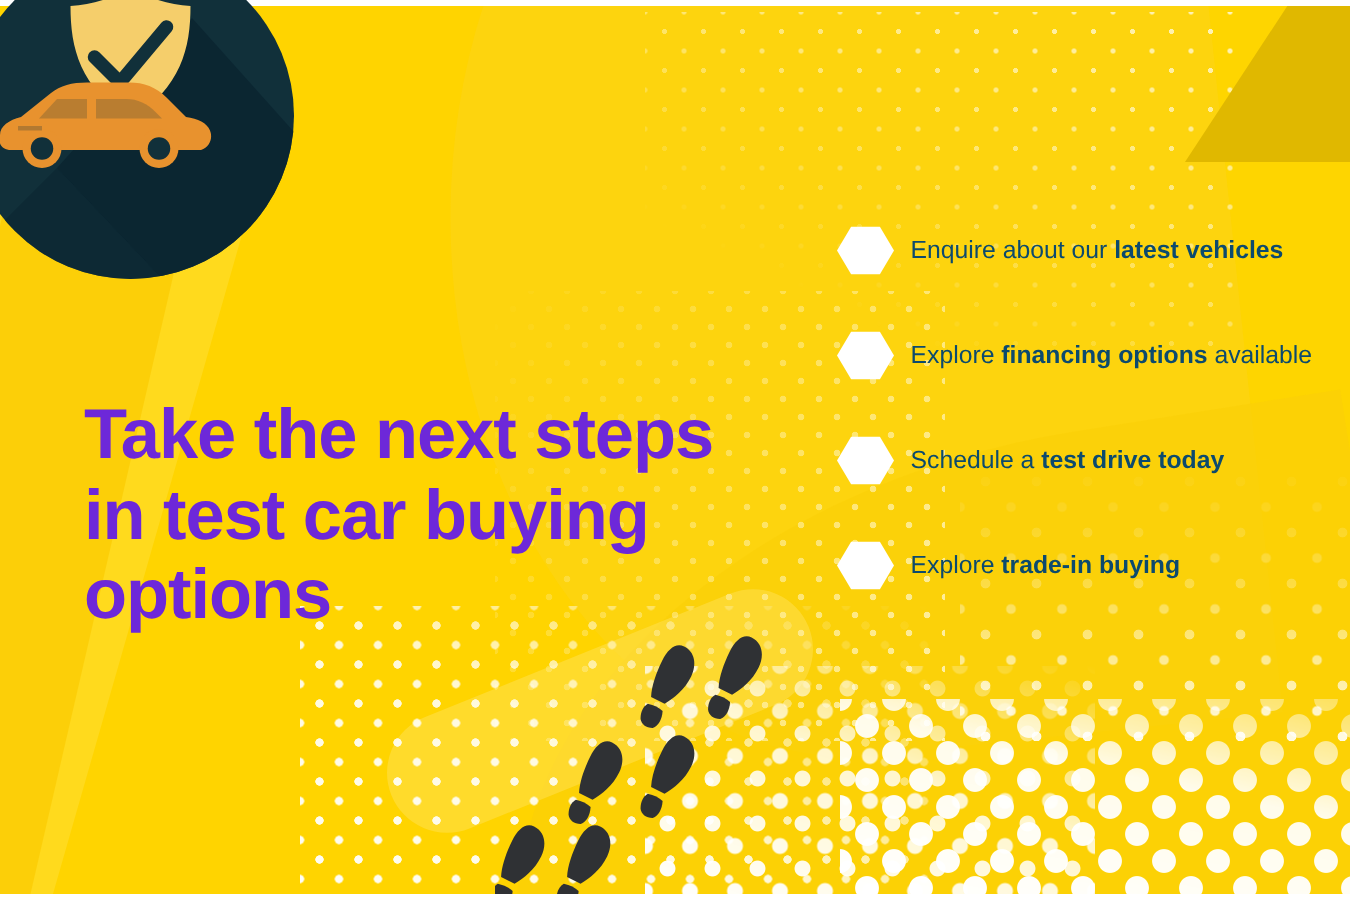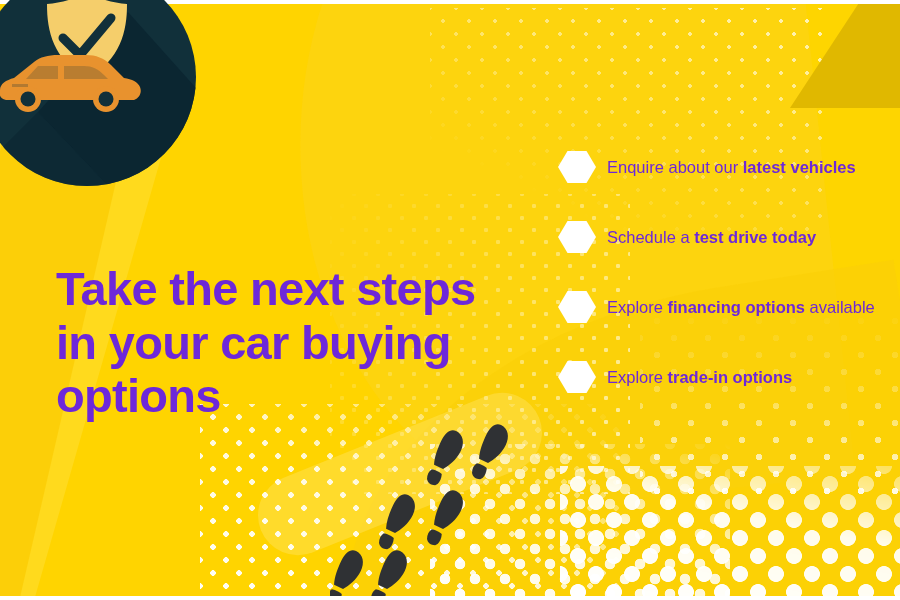--- a/index.html
+++ b/index.html
@@ -205,21 +205,21 @@
     align-items:center;
   }
   .hexagon {
     flex:0 0 auto;
     width:38px; height:34px;
     background:#ffffff;
     clip-path:polygon(25% 3%, 75% 3%, 100% 50%, 75% 97%, 25% 97%, 0% 50%);
     margin-right:11px;
   }
   .bullet-text {
-    color:#6d28d9;
+    color:#0c4a6e;
     font-size:16.5px;
     line-height:1.15;
     white-space:nowrap;
   }
   .bullet-text b { font-weight:bold; }
   .bullet-text .lead { font-weight:normal; }
   .bullet-text .tail { font-weight:normal; }
 </style>
 </head>
 <body>
@@ -273,44 +273,44 @@
           <g transform="translate(62,128) rotate(26)">
             <path d="M9,0 C17,0 22,7 22,16 C22,26 18,34 14,40 L4,40 C1,33 0,24 0,15 C0,6 3,0 9,0 Z"></path>
             <path d="M4,45 C8,44 12,44 15,45 C17,50 17,55 14,58 C10,60 6,59 4,56 C2,52 2,48 4,45 Z"></path>
           </g>
         </g>
       </svg>
     </div>
 
     <div class="headline">
       <span>Take the next steps</span>
-      <span>in your car buying</span>
+      <span>in test car buying</span>
       <span>options</span>
     </div>
 
     <div class="bullet-list">
 
       <div class="bullet-row">
         <div class="hexagon"></div>
         <div class="bullet-text"><span class="lead">Enquire about our </span><b>latest vehicles</b><span class="tail"></span></div>
       </div>
 
       <div class="bullet-row">
         <div class="hexagon"></div>
+        <div class="bullet-text"><span class="lead">Explore </span><b>financing options</b><span class="tail"> available</span></div>
+      </div>
+
+      <div class="bullet-row">
+        <div class="hexagon"></div>
         <div class="bullet-text"><span class="lead">Schedule a </span><b>test drive today</b><span class="tail"></span></div>
       </div>
 
       <div class="bullet-row">
         <div class="hexagon"></div>
-        <div class="bullet-text"><span class="lead">Explore </span><b>financing options</b><span class="tail"> available</span></div>
-      </div>
-
-      <div class="bullet-row">
-        <div class="hexagon"></div>
-        <div class="bullet-text"><span class="lead">Explore </span><b>trade-in options</b><span class="tail"></span></div>
+        <div class="bullet-text"><span class="lead">Explore </span><b>trade-in buying</b><span class="tail"></span></div>
       </div>
 
 
     </div>
 
   </div>
 
   <div class="logo-badge">
     <svg viewBox="0 0 218 214" xmlns="http://www.w3.org/2000/svg">
       <defs>

